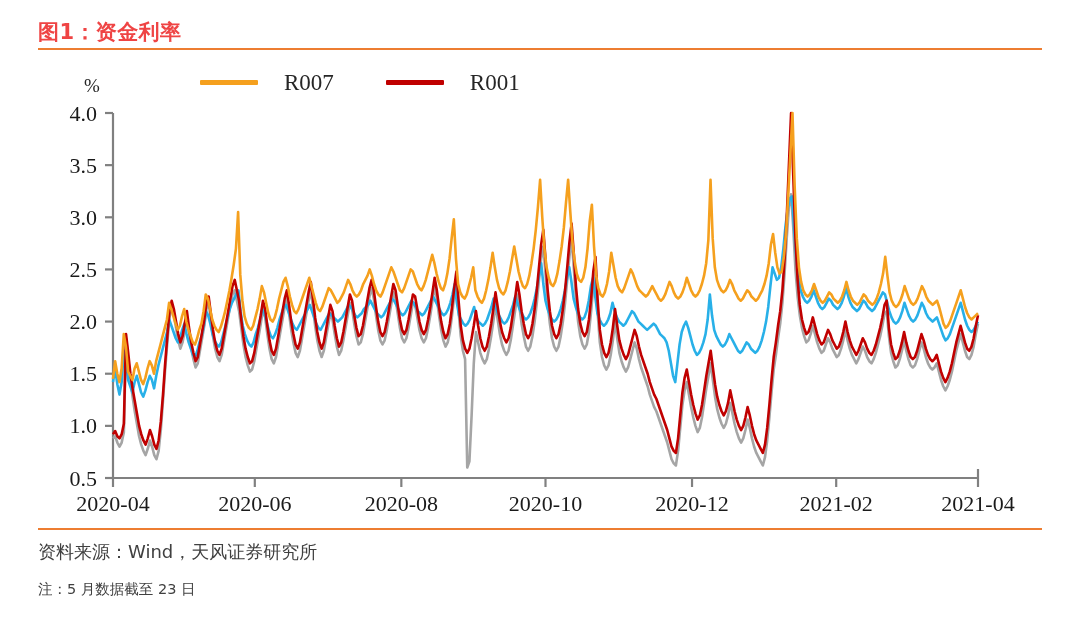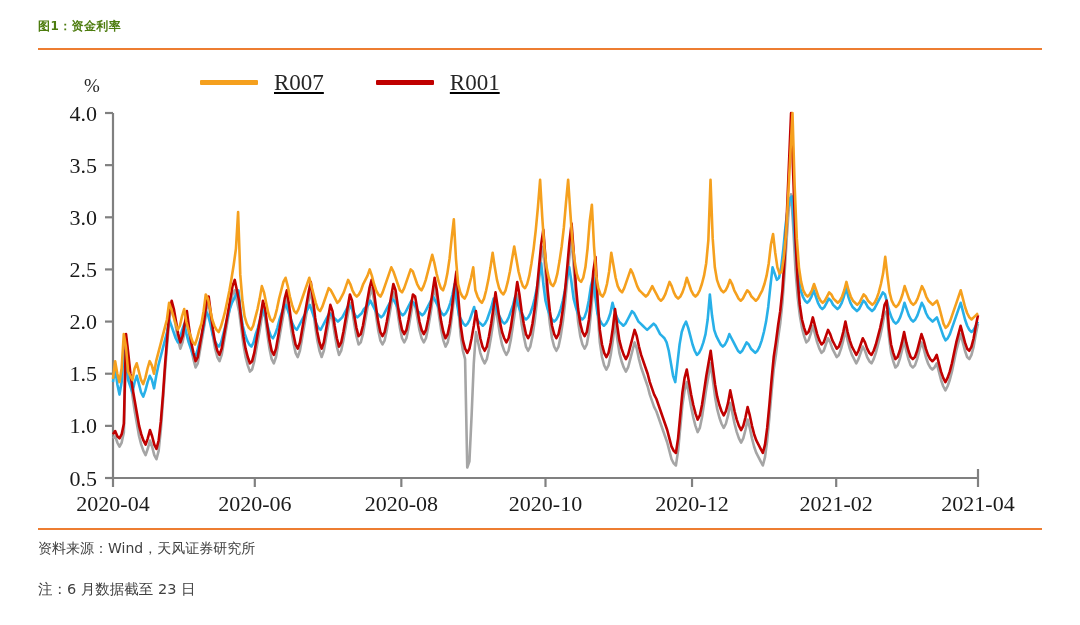--- a/index.html
+++ b/index.html
@@ -13,64 +13,64 @@
     position:relative;
     width:1080px;height:625px;
     box-sizing:border-box;
     padding:0 38px;
   }
   
   .fig-title{
     position:absolute;
     left:38px;top:18px;
     font-family:"DejaVu Sans","Liberation Sans",sans-serif;
-    font-size:12px;
+    font-size:21px;
     font-weight:bold;
-    color:#4d7c0f;
+    color:#ef4444;
     letter-spacing:.4px;
     white-space:nowrap;
   }
   .rule-top{
     position:absolute;
     left:38px;top:48px;
     width:1004px;height:2px;
     background:#ED7D31;
   }
   .rule-bottom{
     position:absolute;
     left:38px;top:528px;
     width:1004px;height:2px;
     background:#ED7D31;
   }
   
   .src{
     position:absolute;left:38px;top:540px;
     font-family:"DejaVu Sans","Liberation Sans",sans-serif;
-    font-size:14px;color:#404040;white-space:nowrap;
+    font-size:18px;color:#404040;white-space:nowrap;
   }
   .note{
     position:absolute;left:38px;top:580px;
     font-family:"DejaVu Sans","Liberation Sans",sans-serif;
     font-size:14.5px;color:#404040;white-space:nowrap;
   }
   
   .chart-area{
     position:absolute;
     left:0;top:55px;
     width:1080px;height:465px;
   }
   
   .legend{
     position:absolute;
     left:200px;top:16px;
     display:flex;
     align-items:center;
     gap:52px;
   }
-  .legend-item{display:flex;align-items:center;gap:16px;text-decoration:underline;}
+  .legend-item{display:flex;align-items:center;gap:26px;}
   .legend-swatch{width:58px;height:5px;border-radius:1px;display:block;}
   .legend-label{
     font-family:"Liberation Serif","DejaVu Serif",serif;
     font-size:23px;color:#262626;line-height:1;
   }
   .unit-label{
     position:absolute;left:84px;top:20px;
     font-family:"Liberation Serif","DejaVu Serif",serif;
     font-size:19px;color:#262626;
   }
@@ -163,15 +163,15 @@
             <path d="M113.00 379.20 L115.17 376.07 L117.35 381.29 L119.52 383.37 L121.69 379.20 L123.87 368.77 L126.04 279.09 L128.21 297.86 L130.39 318.71 L132.56 333.31 L134.73 345.83 L136.91 358.34 L139.08 370.86 L141.25 379.20 L143.43 385.46 L145.60 389.63 L147.77 383.37 L149.95 375.03 L152.12 381.29 L154.29 389.63 L156.47 393.80 L158.64 385.46 L160.81 366.69 L162.99 339.57 L165.16 308.29 L167.33 281.17 L169.51 256.14 L171.68 245.71 L173.85 254.06 L176.03 266.57 L178.20 279.09 L180.37 287.43 L182.55 281.17 L184.72 268.66 L186.89 256.14 L189.07 272.83 L191.24 287.43 L193.41 297.86 L195.59 306.20 L197.76 302.03 L199.93 289.51 L202.11 277.00 L204.28 264.49 L206.45 247.80 L208.63 241.54 L210.80 258.23 L212.97 274.91 L215.15 287.43 L217.32 295.77 L219.49 299.94 L221.67 293.69 L223.84 281.17 L226.02 268.66 L228.19 256.14 L230.36 243.63 L232.54 231.11 L234.71 224.86 L236.88 235.29 L239.06 245.71 L241.23 264.49 L243.40 281.17 L245.58 293.69 L247.75 302.03 L249.92 308.29 L252.10 306.20 L254.27 297.86 L256.44 285.34 L258.62 272.83 L260.79 260.31 L262.96 245.71 L265.14 254.06 L267.31 270.74 L269.48 285.34 L271.66 295.77 L273.83 299.94 L276.00 293.69 L278.18 281.17 L280.35 268.66 L282.52 256.14 L284.70 243.63 L286.87 235.29 L289.04 249.89 L291.22 266.57 L293.39 279.09 L295.56 289.51 L297.74 293.69 L299.91 287.43 L302.08 274.91 L304.26 262.40 L306.43 249.89 L308.60 237.37 L310.78 226.94 L312.95 243.63 L315.12 262.40 L317.30 277.00 L319.47 287.43 L321.64 293.69 L323.82 287.43 L325.99 274.91 L328.16 262.40 L330.34 249.89 L332.51 256.14 L334.68 270.74 L336.86 283.26 L339.03 291.60 L341.20 287.43 L343.38 277.00 L345.55 264.49 L347.72 251.97 L349.90 239.46 L352.07 245.71 L354.24 260.31 L356.42 272.83 L358.59 281.17 L360.76 279.09 L362.94 270.74 L365.11 258.23 L367.28 245.71 L369.46 233.20 L371.63 224.86 L373.80 235.29 L375.98 251.97 L378.15 266.57 L380.32 277.00 L382.50 281.17 L384.67 277.00 L386.84 266.57 L389.02 254.06 L391.19 241.54 L393.36 229.03 L395.54 235.29 L397.71 249.89 L399.88 264.49 L402.06 274.91 L404.23 279.09 L406.40 274.91 L408.58 264.49 L410.75 251.97 L412.92 239.46 L415.10 241.54 L417.27 254.06 L419.44 266.57 L421.62 274.91 L423.79 279.09 L425.96 274.91 L428.14 264.49 L430.31 251.97 L432.48 237.37 L434.66 222.77 L436.83 235.29 L439.01 251.97 L441.18 266.57 L443.35 277.00 L445.53 283.26 L447.70 279.09 L449.87 268.66 L452.05 251.97 L454.22 233.20 L456.39 216.51 L458.57 245.71 L460.74 270.74 L462.91 285.34 L465.09 293.69 L467.26 297.86 L469.43 293.69 L471.61 283.26 L473.78 270.74 L475.95 256.14 L478.13 270.74 L480.30 283.26 L482.47 291.60 L484.65 295.77 L486.82 291.60 L488.99 281.17 L491.17 268.66 L493.34 254.06 L495.51 237.37 L497.69 251.97 L499.86 266.57 L502.03 277.00 L504.21 283.26 L506.38 287.43 L508.55 283.26 L510.73 272.83 L512.90 258.23 L515.07 243.63 L517.25 226.94 L519.42 239.46 L521.59 256.14 L523.77 268.66 L525.94 279.09 L528.11 283.26 L530.29 279.09 L532.46 268.66 L534.63 254.06 L536.81 235.29 L538.98 212.34 L541.15 189.40 L543.33 174.80 L545.50 204.00 L547.67 235.29 L549.85 256.14 L552.02 270.74 L554.19 279.09 L556.37 283.26 L558.54 279.09 L560.71 268.66 L562.89 254.06 L565.06 235.29 L567.23 212.34 L569.41 187.31 L571.58 168.54 L573.75 197.74 L575.93 231.11 L578.10 254.06 L580.27 268.66 L582.45 277.00 L584.62 281.17 L586.79 277.00 L588.97 264.49 L591.14 243.63 L593.31 216.51 L595.49 201.91 L597.66 245.71 L599.83 274.91 L602.01 289.51 L604.18 297.86 L606.35 302.03 L608.53 297.86 L610.70 287.43 L612.87 272.83 L615.05 254.06 L617.22 270.74 L619.39 285.34 L621.57 293.69 L623.74 299.94 L625.91 304.11 L628.09 299.94 L630.26 291.60 L632.43 283.26 L634.61 274.91 L636.78 281.17 L638.95 291.60 L641.13 299.94 L643.30 306.20 L645.47 312.46 L647.65 318.71 L649.82 327.06 L651.99 333.31 L654.17 339.57 L656.34 343.74 L658.52 350.00 L660.69 356.26 L662.86 362.51 L665.04 368.77 L667.21 375.03 L669.38 383.37 L671.56 391.71 L673.73 395.89 L675.90 397.97 L678.08 383.37 L680.25 360.43 L682.42 337.49 L684.60 322.89 L686.77 314.54 L688.94 327.06 L691.12 339.57 L693.29 350.00 L695.46 358.34 L697.64 364.60 L699.81 360.43 L701.98 350.00 L704.16 335.40 L706.33 320.80 L708.50 308.29 L710.68 295.77 L712.85 312.46 L715.02 329.14 L717.20 341.66 L719.37 350.00 L721.54 356.26 L723.72 360.43 L725.89 356.26 L728.06 347.91 L730.24 335.40 L732.41 345.83 L734.58 356.26 L736.76 364.60 L738.93 370.86 L741.10 375.03 L743.28 370.86 L745.45 362.51 L747.62 352.09 L749.80 360.43 L751.97 370.86 L754.14 379.20 L756.32 385.46 L758.49 389.63 L760.66 393.80 L762.84 397.97 L765.01 389.63 L767.18 372.94 L769.36 350.00 L771.53 324.97 L773.70 302.03 L775.88 287.43 L778.05 270.74 L780.22 256.14 L782.40 235.29 L784.57 204.00 L786.74 162.29 L788.92 110.14 L791.09 58.00 L793.26 120.57 L795.44 183.14 L797.61 224.86 L799.78 249.89 L801.96 264.49 L804.13 272.83 L806.30 279.09 L808.48 277.00 L810.65 270.74 L812.82 262.40 L815.00 270.74 L817.17 279.09 L819.34 285.34 L821.52 289.51 L823.69 287.43 L825.86 281.17 L828.04 274.91 L830.21 279.09 L832.38 285.34 L834.56 289.51 L836.73 293.69 L838.90 291.60 L841.08 285.34 L843.25 277.00 L845.42 266.57 L847.60 277.00 L849.77 285.34 L851.94 291.60 L854.12 295.77 L856.29 299.94 L858.46 295.77 L860.64 289.51 L862.81 283.26 L864.98 287.43 L867.16 293.69 L869.33 297.86 L871.51 299.94 L873.68 295.77 L875.85 289.51 L878.03 281.17 L880.20 272.83 L882.37 262.40 L884.55 249.89 L886.72 245.71 L888.89 272.83 L891.07 289.51 L893.24 297.86 L895.41 304.11 L897.59 302.03 L899.76 295.77 L901.93 287.43 L904.11 277.00 L906.28 287.43 L908.45 295.77 L910.63 302.03 L912.80 304.11 L914.97 302.03 L917.15 295.77 L919.32 287.43 L921.49 279.09 L923.67 285.34 L925.84 293.69 L928.01 299.94 L930.19 304.11 L932.36 306.20 L934.53 304.11 L936.71 299.94 L938.88 308.29 L941.05 316.63 L943.23 322.89 L945.40 327.06 L947.57 322.89 L949.75 316.63 L951.92 308.29 L954.09 297.86 L956.27 287.43 L958.44 279.09 L960.61 270.74 L962.79 279.09 L964.96 287.43 L967.13 293.69 L969.31 295.77 L971.48 291.60 L973.65 283.26 L975.83 270.74 L978.00 260.31" stroke="#C00000" stroke-width="2.6" class="series-path"></path>
             <path d="M113.00 323.93 L115.16 306.20 L117.31 318.71 L119.47 327.06 L121.63 313.50 L123.79 279.09 L125.94 291.60 L128.10 316.63 L130.26 320.80 L132.41 324.97 L134.57 313.50 L136.73 308.29 L138.89 316.63 L141.04 324.97 L143.20 329.14 L145.36 322.89 L147.51 313.50 L149.67 306.20 L151.83 310.37 L153.99 318.71 L156.14 306.20 L158.30 297.86 L160.46 289.51 L162.61 281.17 L164.77 272.83 L166.93 264.49 L169.08 247.80 L171.24 254.06 L173.40 261.36 L175.56 268.66 L177.71 274.91 L179.87 270.74 L182.03 261.36 L184.18 254.06 L186.34 266.57 L188.50 274.91 L190.66 281.17 L192.81 287.43 L194.97 289.51 L197.13 283.26 L199.28 274.91 L201.44 268.66 L203.60 256.14 L205.76 239.46 L207.91 243.63 L210.07 254.06 L212.23 264.49 L214.38 270.74 L216.54 274.91 L218.70 277.00 L220.86 271.79 L223.01 264.49 L225.17 256.14 L227.33 245.71 L229.48 235.29 L231.64 222.77 L233.80 209.21 L235.96 193.57 L238.11 157.07 L240.27 219.64 L242.43 245.71 L244.58 261.36 L246.74 268.66 L248.90 272.83 L251.05 274.91 L253.21 270.74 L255.37 262.40 L257.53 254.06 L259.68 243.63 L261.84 231.11 L264.00 237.37 L266.15 247.80 L268.31 258.23 L270.47 264.49 L272.63 266.57 L274.78 262.40 L276.94 254.06 L279.10 243.63 L281.25 235.29 L283.41 226.94 L285.57 222.77 L287.73 231.11 L289.88 241.54 L292.04 249.89 L294.20 256.14 L296.35 258.23 L298.51 254.06 L300.67 247.80 L302.83 241.54 L304.98 235.29 L307.14 229.03 L309.30 222.77 L311.45 231.11 L313.61 239.46 L315.77 247.80 L317.93 254.06 L320.08 256.14 L322.24 251.97 L324.40 245.71 L326.55 239.46 L328.71 233.20 L330.87 235.29 L333.02 239.46 L335.18 243.63 L337.34 247.80 L339.50 245.71 L341.65 241.54 L343.81 237.37 L345.97 231.11 L348.12 224.86 L350.28 229.03 L352.44 235.29 L354.60 239.46 L356.75 241.54 L358.91 239.46 L361.07 235.29 L363.22 229.03 L365.38 224.86 L367.54 220.69 L369.70 214.43 L371.85 220.69 L374.01 229.03 L376.17 235.29 L378.32 239.46 L380.48 241.54 L382.64 237.37 L384.80 231.11 L386.95 224.86 L389.11 218.60 L391.27 212.34 L393.42 216.51 L395.58 222.77 L397.74 229.03 L399.90 235.29 L402.05 237.37 L404.21 233.20 L406.37 226.94 L408.52 220.69 L410.68 214.43 L412.84 216.51 L415.00 222.77 L417.15 229.03 L419.31 233.20 L421.47 235.29 L423.62 231.11 L425.78 224.86 L427.94 216.51 L430.09 208.17 L432.25 199.83 L434.41 208.17 L436.57 218.60 L438.72 226.94 L440.88 233.20 L443.04 235.29 L445.19 229.03 L447.35 218.60 L449.51 204.00 L451.67 183.14 L453.82 164.37 L455.98 204.00 L458.14 229.03 L460.29 237.37 L462.45 241.54 L464.61 243.63 L466.77 239.46 L468.92 231.11 L471.08 222.77 L473.24 212.34 L475.39 235.29 L477.55 241.54 L479.71 245.71 L481.87 247.80 L484.02 243.63 L486.18 235.29 L488.34 224.86 L490.49 212.34 L492.65 197.74 L494.81 212.34 L496.97 224.86 L499.12 233.20 L501.28 237.37 L503.44 239.46 L505.59 235.29 L507.75 226.94 L509.91 216.51 L512.06 204.00 L514.22 191.49 L516.38 204.00 L518.54 216.51 L520.69 224.86 L522.85 231.11 L525.01 233.20 L527.16 229.03 L529.32 220.69 L531.48 208.17 L533.64 193.57 L535.79 174.80 L537.95 151.86 L540.11 124.74 L542.26 162.29 L544.42 193.57 L546.58 212.34 L548.74 222.77 L550.89 229.03 L553.05 231.11 L555.21 226.94 L557.36 218.60 L559.52 206.09 L561.68 191.49 L563.84 172.71 L565.99 147.69 L568.15 124.74 L570.31 157.07 L572.46 187.31 L574.62 206.09 L576.78 218.60 L578.94 224.86 L581.09 226.94 L583.25 222.77 L585.41 212.34 L587.56 193.57 L589.72 166.46 L591.88 149.77 L594.03 191.49 L596.19 220.69 L598.35 233.20 L600.51 239.46 L602.66 241.54 L604.82 237.37 L606.98 229.03 L609.13 216.51 L611.29 197.74 L613.45 210.26 L615.61 222.77 L617.76 231.11 L619.92 235.29 L622.08 237.37 L624.23 233.20 L626.39 226.94 L628.55 220.69 L630.71 214.43 L632.86 218.60 L635.02 224.86 L637.18 231.11 L639.33 235.29 L641.49 237.37 L643.65 239.46 L645.81 241.54 L647.96 239.46 L650.12 235.29 L652.28 231.11 L654.43 235.29 L656.59 239.46 L658.75 243.63 L660.91 245.71 L663.06 243.63 L665.22 239.46 L667.38 233.20 L669.53 226.94 L671.69 231.11 L673.85 237.37 L676.00 241.54 L678.16 243.63 L680.32 241.54 L682.48 237.37 L684.63 231.11 L686.79 222.77 L688.95 229.03 L691.10 235.29 L693.26 239.46 L695.42 241.54 L697.58 239.46 L699.73 235.29 L701.89 229.03 L704.05 220.69 L706.20 208.17 L708.36 185.23 L710.52 124.74 L712.68 183.14 L714.83 212.34 L716.99 224.86 L719.15 231.11 L721.30 235.29 L723.46 237.37 L725.62 235.29 L727.78 231.11 L729.93 224.86 L732.09 229.03 L734.25 235.29 L736.40 239.46 L738.56 243.63 L740.72 245.71 L742.88 243.63 L745.03 239.46 L747.19 235.29 L749.35 237.37 L751.50 241.54 L753.66 243.63 L755.82 245.71 L757.98 243.63 L760.13 239.46 L762.29 235.29 L764.45 229.03 L766.60 220.69 L768.76 208.17 L770.92 189.40 L773.07 178.97 L775.23 197.74 L777.39 212.34 L779.55 218.60 L781.70 216.51 L783.86 201.91 L786.02 178.97 L788.17 141.43 L790.33 99.71 L792.49 58.00 L794.65 131.00 L796.80 183.14 L798.96 212.34 L801.12 226.94 L803.27 235.29 L805.43 239.46 L807.59 241.54 L809.75 239.46 L811.90 235.29 L814.06 229.03 L816.22 235.29 L818.37 241.54 L820.53 245.71 L822.69 247.80 L824.85 245.71 L827.00 241.54 L829.16 237.37 L831.32 239.46 L833.47 243.63 L835.63 245.71 L837.79 247.80 L839.95 245.71 L842.10 241.54 L844.26 235.29 L846.42 226.94 L848.57 235.29 L850.73 241.54 L852.89 245.71 L855.04 247.80 L857.20 249.89 L859.36 247.80 L861.52 243.63 L863.67 239.46 L865.83 241.54 L867.99 245.71 L870.14 247.80 L872.30 249.89 L874.46 247.80 L876.62 243.63 L878.77 237.37 L880.93 229.03 L883.09 218.60 L885.24 201.91 L887.40 220.69 L889.56 237.37 L891.72 245.71 L893.87 249.89 L896.03 251.97 L898.19 249.89 L900.34 245.71 L902.50 239.46 L904.66 231.11 L906.82 237.37 L908.97 243.63 L911.13 247.80 L913.29 249.89 L915.44 247.80 L917.60 243.63 L919.76 237.37 L921.92 231.11 L924.07 235.29 L926.23 241.54 L928.39 245.71 L930.54 247.80 L932.70 249.89 L934.86 247.80 L937.01 245.71 L939.17 251.97 L941.33 260.31 L943.49 268.66 L945.64 272.83 L947.80 270.74 L949.96 266.57 L952.11 260.31 L954.27 254.06 L956.43 247.80 L958.59 241.54 L960.74 235.29 L962.90 243.63 L965.06 251.97 L967.21 258.23 L969.37 262.40 L971.53 264.49 L973.69 262.40 L975.84 260.31 L978.00 258.23" stroke="#F5A01E" stroke-width="2.6" class="series-path"></path>
           </g>
       </svg>
     </div>
 
   </div>
 
   <div class="rule-bottom"></div>
   <div class="src">资料来源：Wind，天风证券研究所</div>
-  <div class="note">注：6 月数据截至 23 日</div>
+  <div class="note">注：5 月数据截至 23 日</div>
 
 </div>
 
 </body></html>

